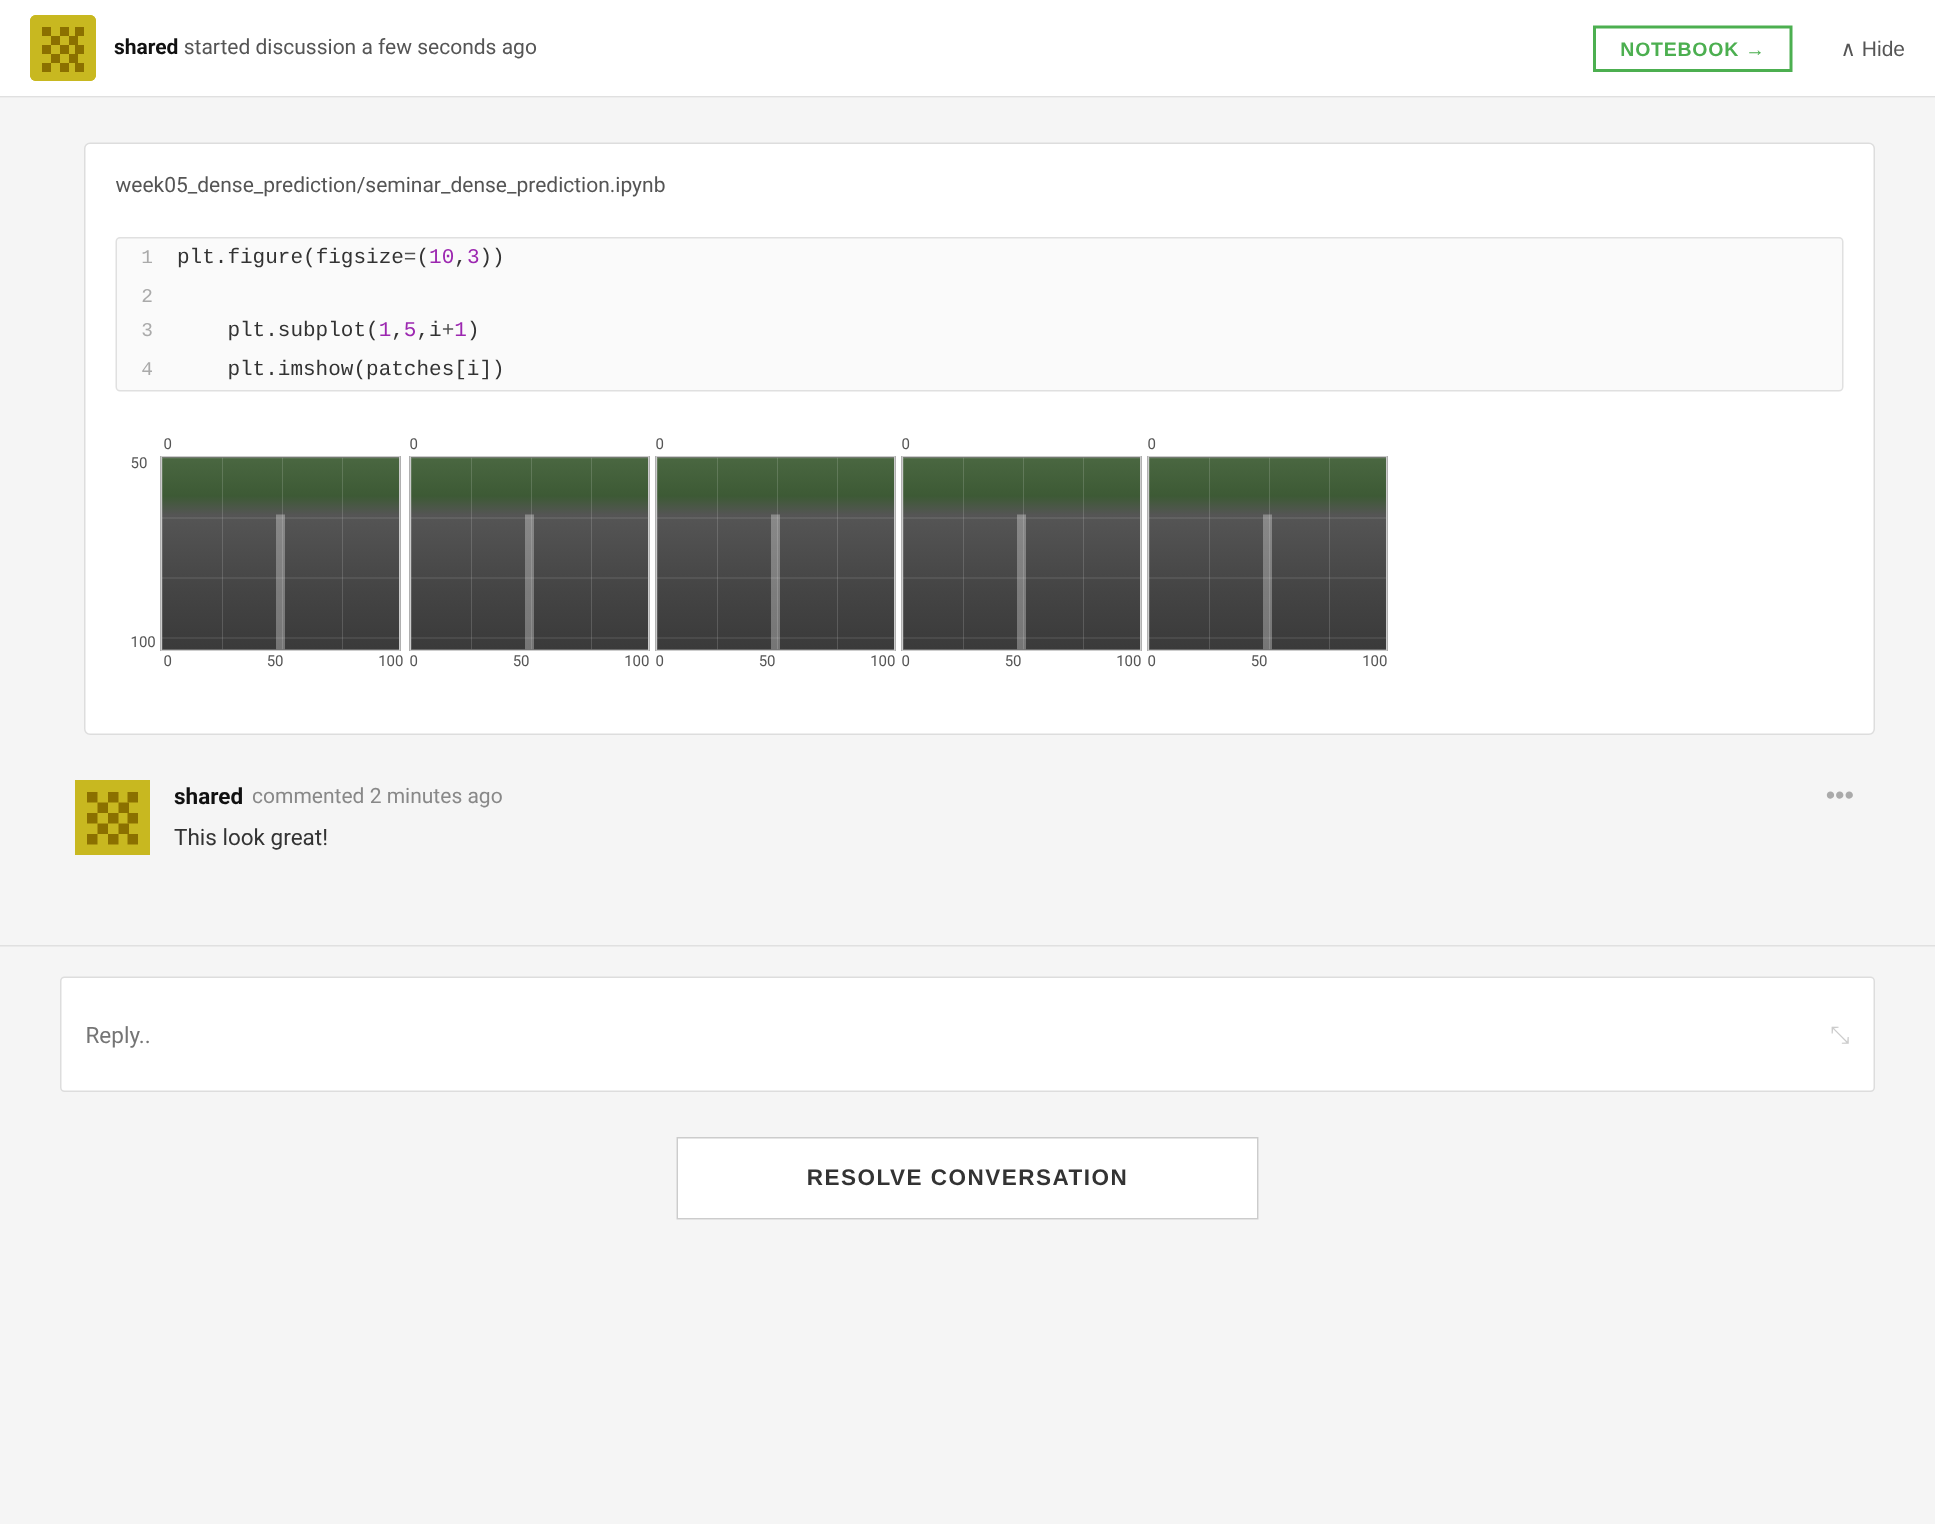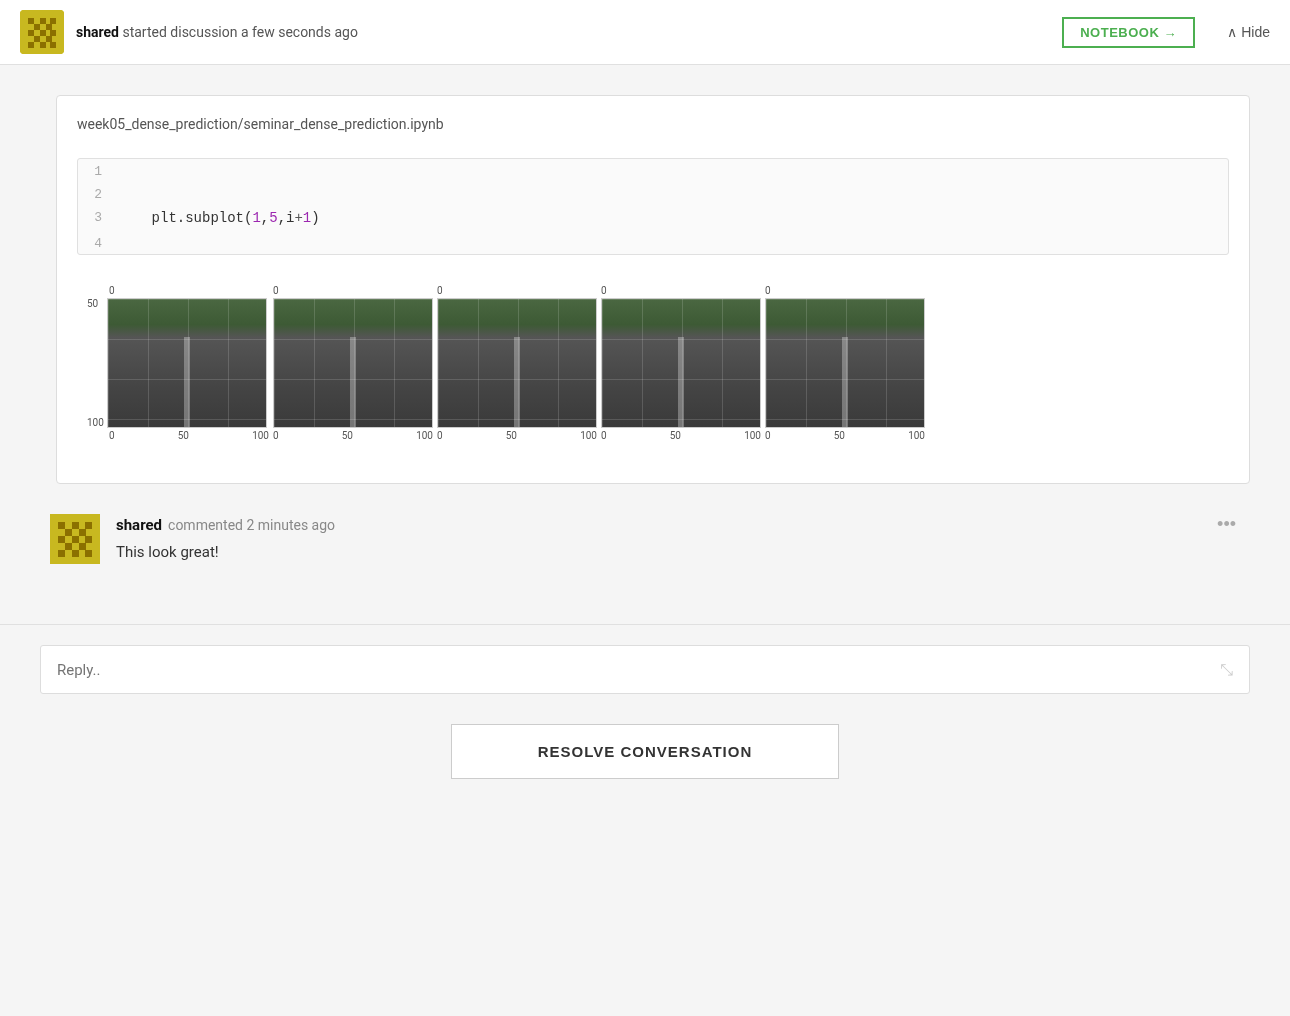--- a/index.html
+++ b/index.html
@@ -236,21 +236,21 @@
     
     .bottom-section {
       background: #f5f5f5;
       border-top: 1px solid #e0e0e0;
       padding: 20px 40px 40px;
     }
     .reply-box {
       background: #fff;
       border: 1px solid #ddd;
       border-radius: 3px;
-      padding: 14px 16px;
+      padding: 28px 16px;
       display: flex;
       align-items: flex-end;
       margin-bottom: 30px;
     }
     .reply-input {
       flex: 1;
       border: none;
       outline: none;
       font-size: 15px;
       color: #aaa;
@@ -316,30 +316,32 @@
 </div>
 
 <div class="main">
 
   <div class="notebook-container">
     <div class="notebook-path">week05_dense_prediction/seminar_dense_prediction.ipynb</div>
 
     <div class="code-cell">
       <div class="code-line">
         <span class="line-num">1</span>
+        <span class="line-content">plt.figure(<span class="fn">figsize</span><span class="op">=</span>(<span class="num">10</span>,<span class="num">3</span>))</span>
       </div>
       <div class="code-line">
         <span class="line-num">2</span>
       </div>
       <div class="code-line">
         <span class="line-num">3</span>
         <span class="line-content">&nbsp;&nbsp;&nbsp;&nbsp;plt.subplot(<span class="num">1</span>,<span class="num">5</span>,i<span class="op">+</span><span class="num">1</span>)</span>
       </div>
       <div class="code-line">
         <span class="line-num">4</span>
+        <span class="line-content">&nbsp;&nbsp;&nbsp;&nbsp;plt.imshow(patches[i])</span>
       </div>
     </div>
 
     <div class="plot-area">
       <div class="plot-grid">
 
         <div class="plot-item">
           <div style="font-size:10px;color:#555;margin-left:22px;margin-bottom:2px;">0</div>
           <div class="plot-with-yaxis">
             <div class="y-axis">

